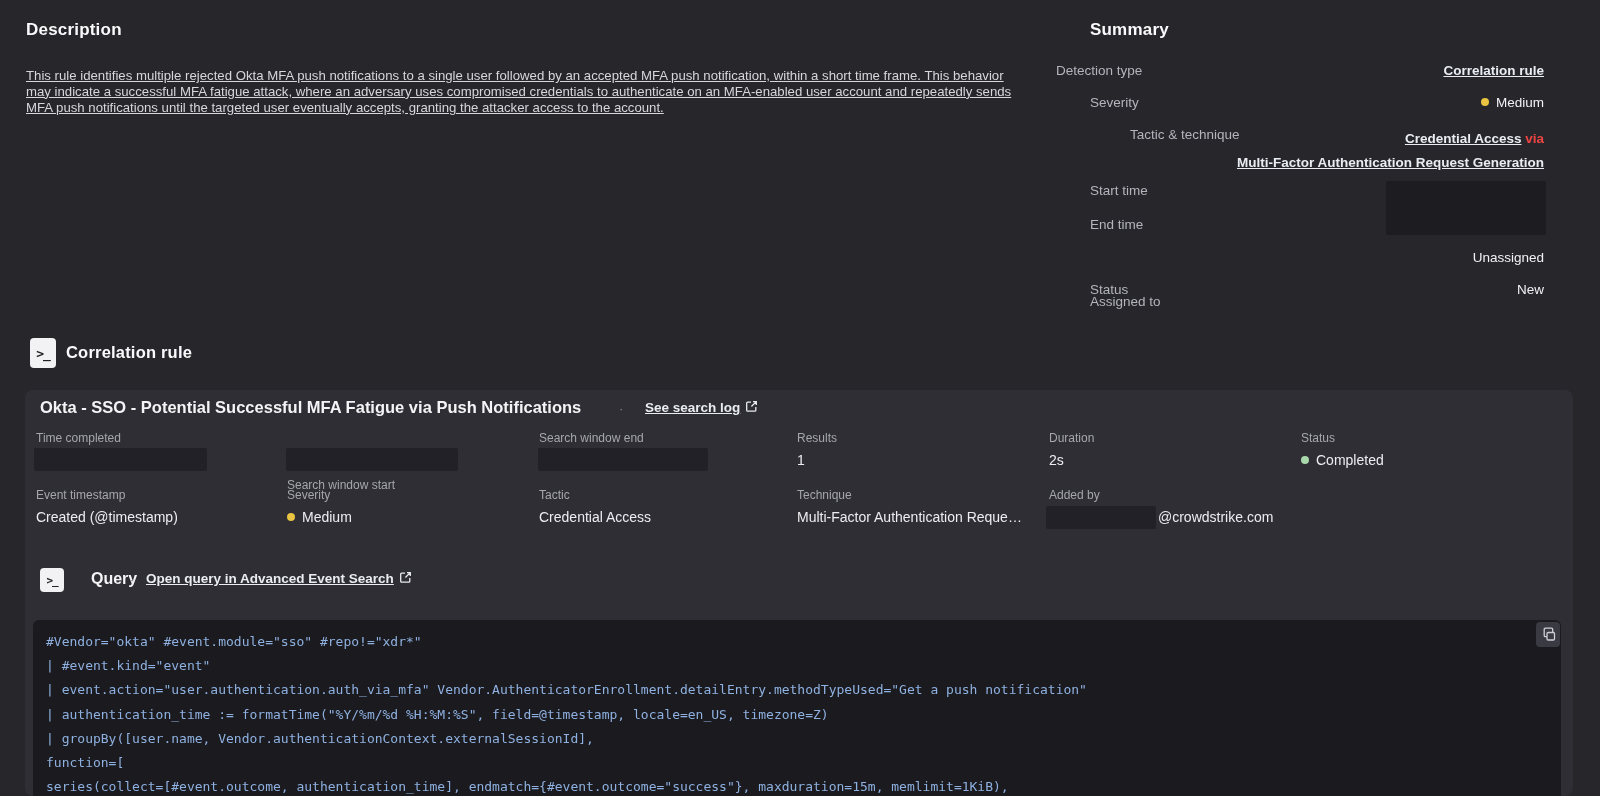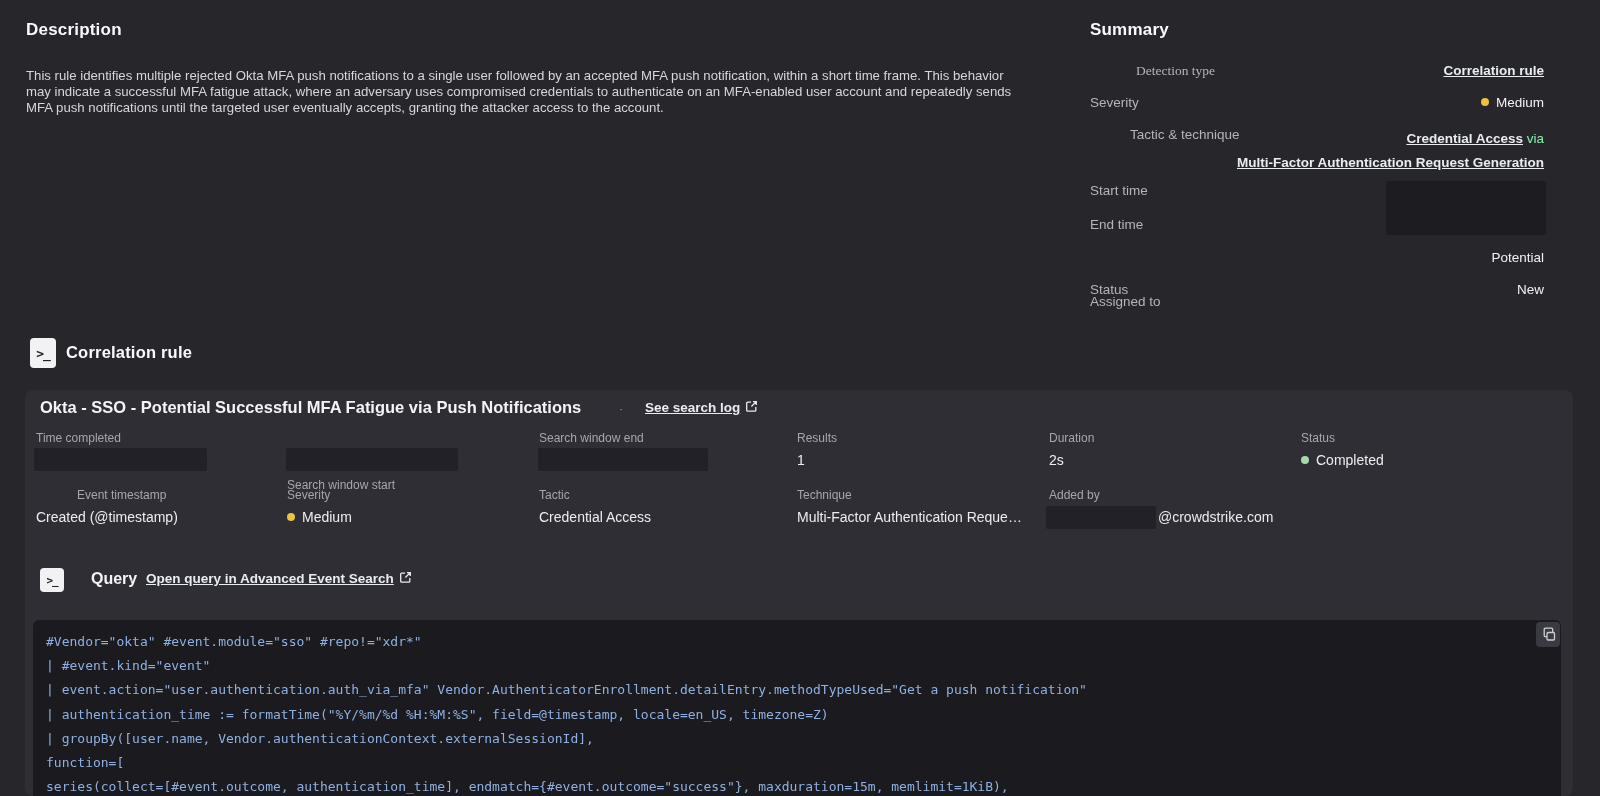--- a/index.html
+++ b/index.html
@@ -9,27 +9,27 @@
     font-family:"Liberation Sans", sans-serif;
     color:#F2F2F5;
     position:relative;
   }
   .abs { position:absolute; }
 
   
   .h1 { font-size:17px; font-weight:bold; color:#FAFAFC; letter-spacing:.2px; }
 
   
-  .body-text { font-size:13.2px; line-height:15.9px; color:#D6D6DB; width:1000px; }
+  .body-text { font-size:13.2px; line-height:15.9px; color:#D6D6DB; width:1000px;text-decoration:underline; }
 
   
   .sum-label { font-size:13.5px; color:#B4B4BC; }
   .sum-value { font-size:13.5px; color:#F2F2F5; text-align:right; }
   a.lnk, .lnk { color:#E9ECF2; text-decoration:underline; font-weight:600; cursor:pointer; }
-  .plain { font-weight:400; text-decoration:none; color:#86efac;margin-top:24px; }
+  .plain { font-weight:700; text-decoration:none; color:#ef4444;margin-top:24px; }
 
   .dot { display:inline-block; width:8px; height:8px; border-radius:50%; margin-right:7px; position:relative; top:-1px; }
   .dot-yellow { background:#E9C341; }
   .dot-green  { background:#A8D8AC; }
 
   .redact { background:#1C1C21; border-radius:2px; }
 
   
   .term-icon {
     background:#F2F2F4; color:#222226; border-radius:4px;
@@ -69,42 +69,42 @@
   .ext-ico { display:inline-block; vertical-align:-1px; margin-left:5px; }
 </style>
 </head>
 <body>
 
 <div class="abs h1" style="left:26px; top:20px;">Description</div>
 <div class="abs body-text" style="left:26px; top:68px;">This rule identifies multiple rejected Okta MFA push notifications to a single user followed by an accepted MFA push notification, within a short time frame. This behavior may indicate a successful MFA fatigue attack, where an adversary uses compromised credentials to authenticate on an MFA-enabled user account and repeatedly sends MFA push notifications until the targeted user eventually accepts, granting the attacker access to the account.</div>
 
 <div class="abs h1" style="left:1090px; top:20px;">Summary</div>
 
-<div class="abs sum-label" style="left:1136px; top:63px;font-family:Liberation Serif, serif;">Detection type</div>
+<div class="abs sum-label" style="left:1056px; top:63px;">Detection type</div>
 <div class="abs sum-value" style="right:56px; top:63px;">
   <span class="lnk">Correlation rule</span>
 </div>
 
 <div class="abs sum-label" style="left:1090px; top:95px;">Severity</div>
 <div class="abs sum-value" style="right:56px; top:95px;">
   <span class="dot dot-yellow"></span><span>Medium</span>
 </div>
 
 <div class="abs sum-label" style="left:1090px; top:127px;margin-left:40px;">Tactic &amp; technique</div>
 <div class="abs sum-value" style="right:56px; top:127px; line-height:24px;">
   <span class="lnk">Credential Access</span><span class="plain"> via</span><br>
   <span class="lnk">Multi-Factor Authentication Request Generation</span>
 </div>
 
 <div class="abs sum-label" style="left:1090px; top:183px;">Start time</div>
 <div class="abs sum-label" style="left:1090px; top:217px;">End time</div>
 <div class="abs redact" style="left:1386px; top:181px; width:160px; height:54px;"></div>
 
 <div class="abs sum-label" style="left:1090px; top:250px;margin-top:44px;">Assigned to</div>
-<div class="abs sum-value" style="right:56px; top:250px;">Potential</div>
+<div class="abs sum-value" style="right:56px; top:250px;">Unassigned</div>
 
 <div class="abs sum-label" style="left:1090px; top:282px;">Status</div>
 <div class="abs sum-value" style="right:56px; top:282px;">New</div>
 
 <div class="abs term-icon" style="left:30px; top:338px; width:26px; height:30px; font-size:13px;">
     <span>&gt;_</span>
   </div>
 <div class="abs h1" style="left:66px; top:343px; font-size:16.5px;">Correlation rule</div>
 
 <div class="abs card">
@@ -127,21 +127,21 @@
 
   <div class="abs f-label" style="left:772px; top:41px;">Results</div>
   <div class="abs f-value" style="left:772px; top:62px;">1</div>
 
   <div class="abs f-label" style="left:1024px; top:41px;">Duration</div>
   <div class="abs f-value" style="left:1024px; top:62px;">2s</div>
 
   <div class="abs f-label" style="left:1276px; top:41px;">Status</div>
   <div class="abs f-value" style="left:1276px; top:62px;"><span class="dot dot-green"></span><span>Completed</span></div>
 
-  <div class="abs f-label" style="left:11px; top:98px;margin-left:41px;">Event timestamp</div>
+  <div class="abs f-label" style="left:11px; top:98px;">Event timestamp</div>
   <div class="abs f-value" style="left:11px; top:119px;">Created (@timestamp)</div>
 
   <div class="abs f-label" style="left:262px; top:98px;">Severity</div>
   <div class="abs f-value" style="left:262px; top:119px;"><span class="dot dot-yellow"></span><span>Medium</span></div>
 
   <div class="abs f-label" style="left:514px; top:98px;">Tactic</div>
   <div class="abs f-value" style="left:514px; top:119px;">Credential Access</div>
 
   <div class="abs f-label" style="left:772px; top:98px;">Technique</div>
   <div class="abs f-value" style="left:772px; top:119px; width:245px; white-space:nowrap; overflow:hidden;">Multi-Factor Authentication Reque…</div>

